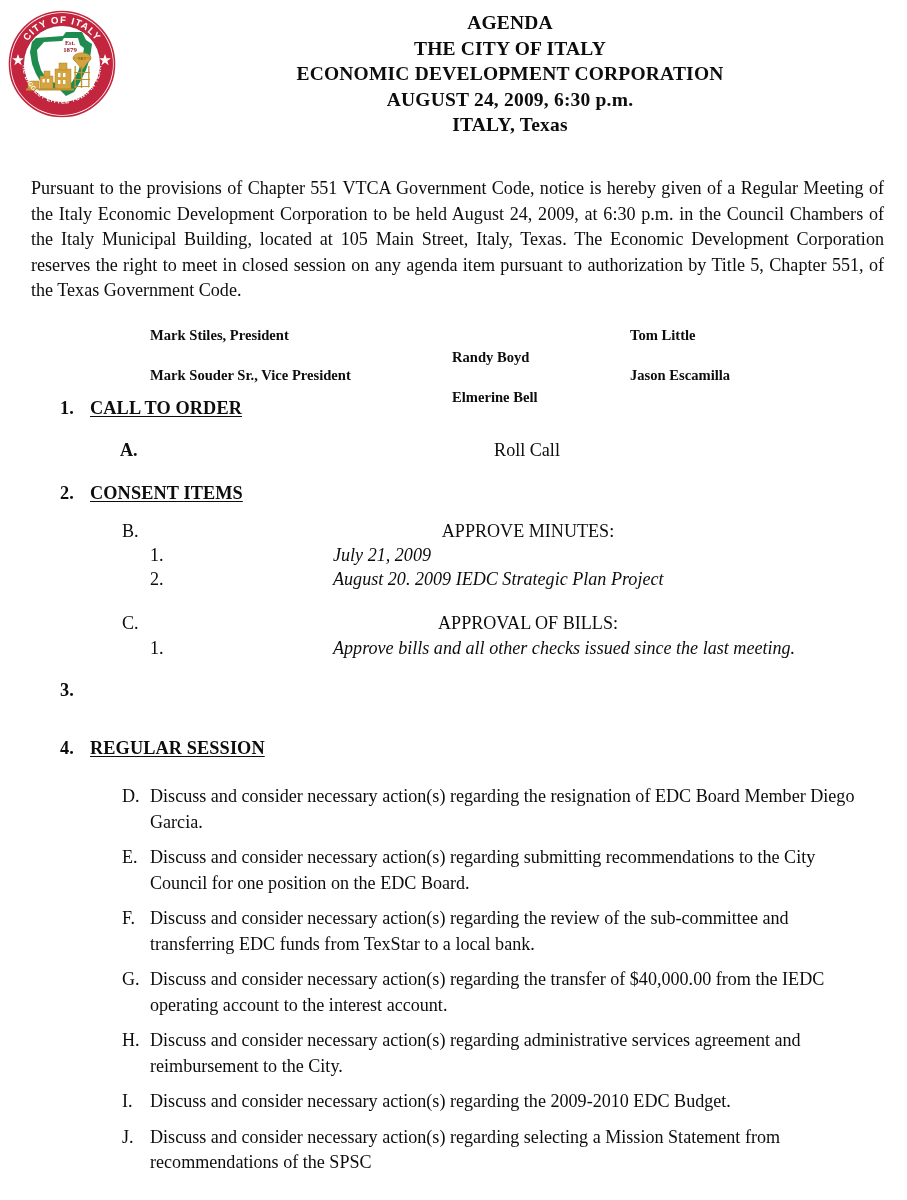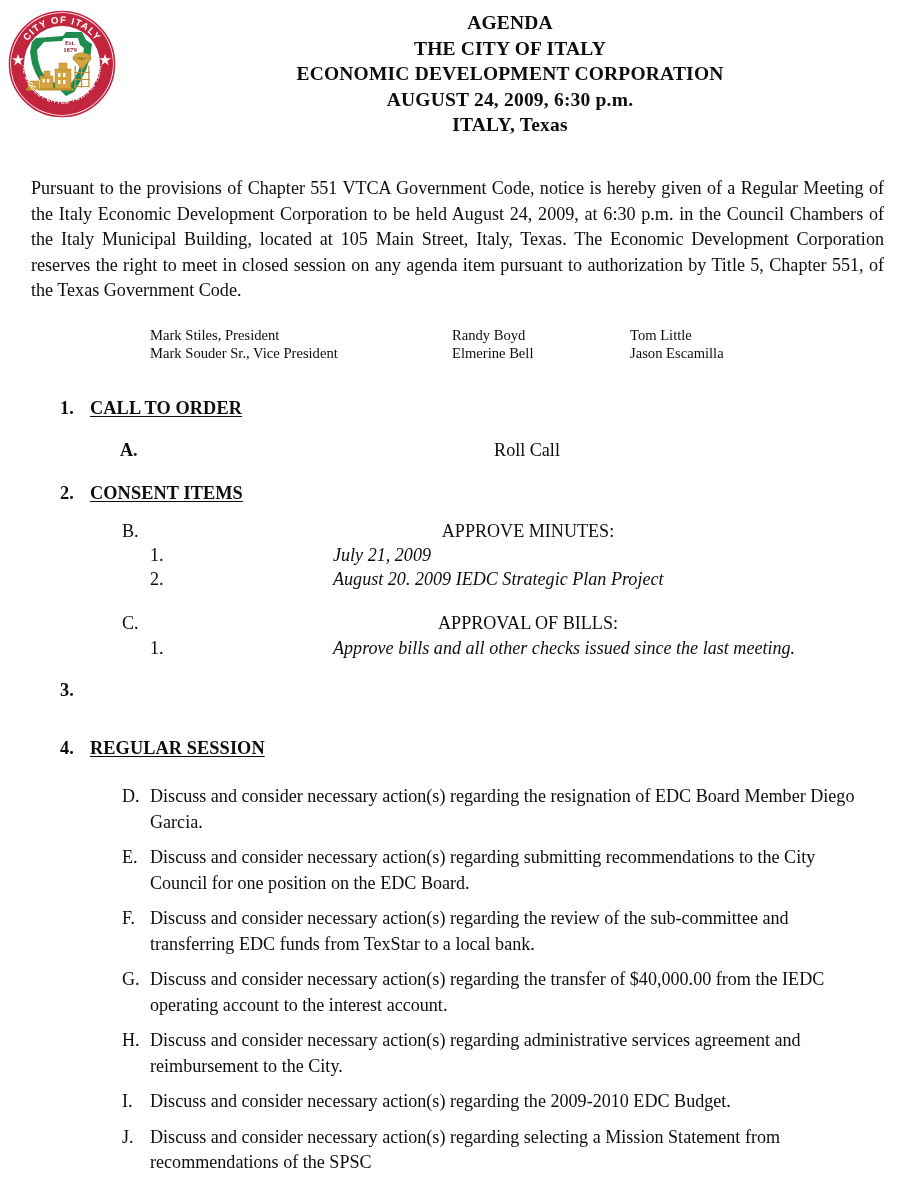--- a/index.html
+++ b/index.html
@@ -57,23 +57,23 @@
 
   
   .members {
     position: absolute;
     left: 150px;
     top: 327px;
     width: 620px;
     font-size: 14.6px;
     line-height: 17.6px;
   }
-  .member-row { display: flex; }
+  .member-row { display: flex; font-weight: bold; }
   .member-col-1 { width: 302px; }
-  .member-col-2 { width: 178px; }
+  .member-col-2 { width: 178px; margin-top: 22px; }
   .member-col-3 { width: 140px; }
 
   
   .agenda {
     position: absolute;
     left: 0;
     top: 396px;
     width: 907px;
   }
   .section {

